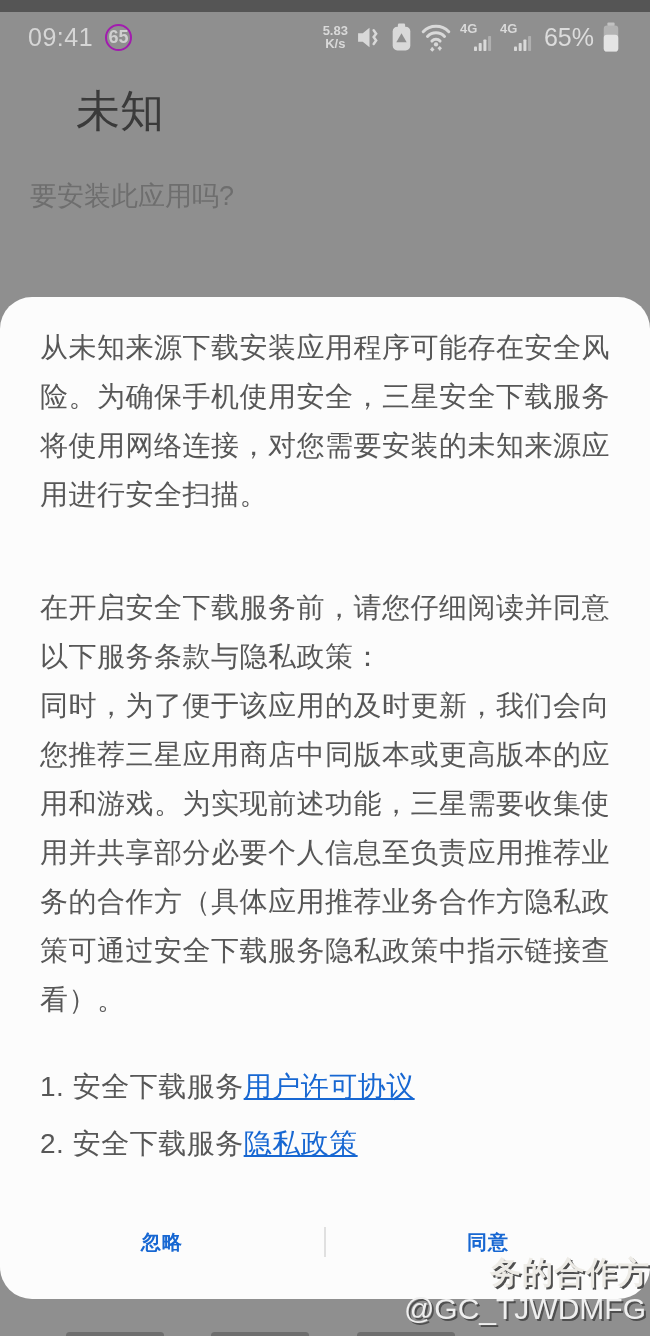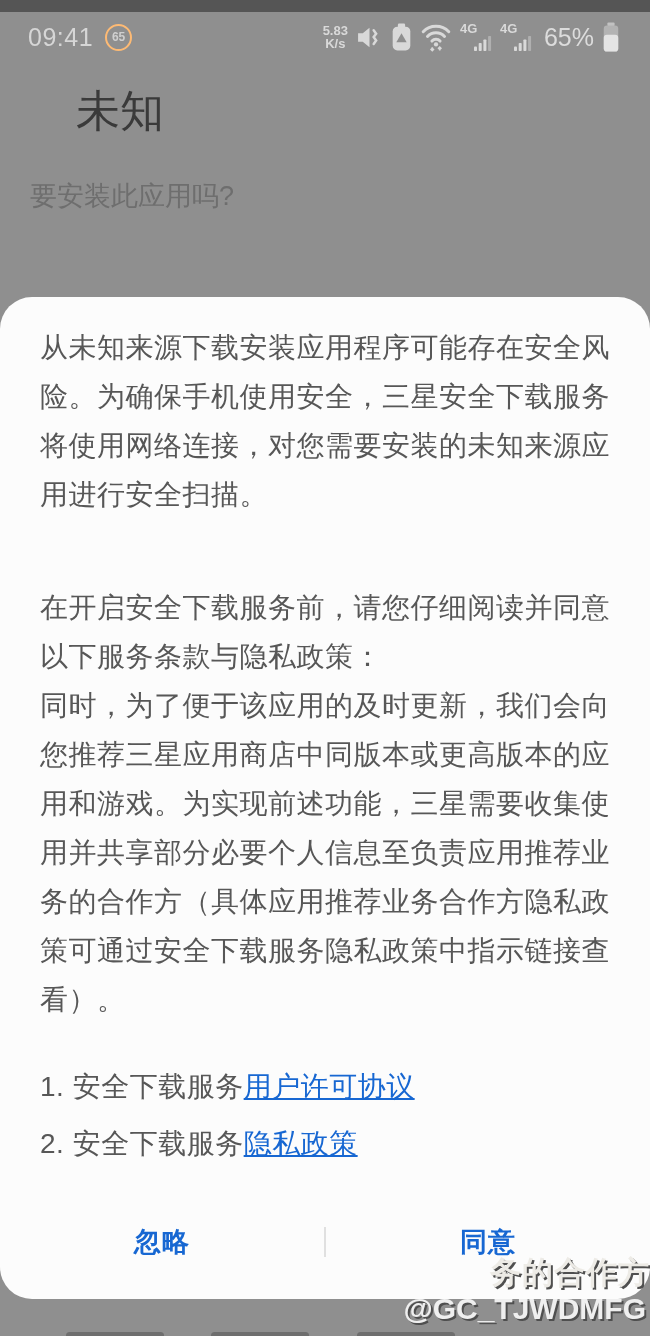--- a/index.html
+++ b/index.html
@@ -12,23 +12,23 @@
 
   
   .statusbar {
     position:absolute; top:0; left:0; right:0; height:46px;
     display:flex; justify-content:space-between; align-items:center;
     padding:4px 30px 0 28px; color:#d6d6d6;
   }
   .sb-left { display:flex; align-items:center; gap:12px; }
   .sb-time { font-size:25px; letter-spacing:0.5px; }
   .sb-badge {
-    width:27px; height:27px; border:2px solid #fdba74; border-radius:50%;
+    width:27px; height:27px; border:2px solid #a21caf; border-radius:50%;
     display:flex; align-items:center; justify-content:center;
-    font-size:12px; font-weight:700; color:#cfcfcf;
+    font-size:18px; font-weight:700; color:#cfcfcf;
   }
   .sb-right { display:flex; align-items:center; gap:8px;text-align:right; }
   .net-speed { display:flex; flex-direction:column; align-items:center;
     font-size:13px; font-weight:700; line-height:13px; color:#d9d9d9; }
   .icon { display:block; }
   .signal { position:relative; width:32px; height:30px; }
   .sig-label { position:absolute; top:1px; left:0; font-size:13px; font-weight:700; color:#d9d9d9; line-height:12px; }
   .sig-bars { position:absolute; right:0; bottom:1px; }
   .battery-percent { font-size:25px; color:#dcdcdc; margin-left:4px; }
 
@@ -52,33 +52,33 @@
   .term-item { font-size:28px; line-height:49px; color:#575757; letter-spacing:0.5px; margin-bottom:8px; }
   .term-link { color:var(--accent, #1767d2); text-decoration:underline; cursor:pointer; }
 
   .btn-row {
     position:absolute; left:0; right:0; bottom:34px; height:46px;
     display:flex; align-items:center;
   }
   .dlg-btn {
     flex:1; background:none; border:none; cursor:pointer;
     font-family:"Liberation Sans", sans-serif;
-    font-size:27px; font-weight:700; color:var(--accent, #1767d2);
+    font-size:20px; font-weight:700; color:var(--accent, #1767d2);
     letter-spacing:1px;
   }
   .btn-divider { width:2px; height:30px; background:#e0e0e0; }
 
   
   .wm-community {
     position:absolute; right:0; top:1240px; font-size:31px; font-weight:700;
     color:#edebe6; letter-spacing:1px;
     text-shadow:2px 2px 0 #4f4f4f; z-index:5;
   }
   .wm-handle {
-    position:absolute; right:4px; top:1280px; font-size:30px; font-weight:700;
+    position:absolute; right:4px; top:1280px; font-size:30px; font-weight:400;
     color:#efefef; text-shadow:2px 2px 0 #4f4f4f; z-index:5;
   }
 
   
   .nav-hint { position:absolute; top:1320px; height:7px; width:98px;
     background:#6e6e6e; border-radius:4px; cursor:pointer; }
   .nav-hint-1 { left:66px; }
   .nav-hint-2 { left:211px; }
   .nav-hint-3 { left:357px; }
 </style>

